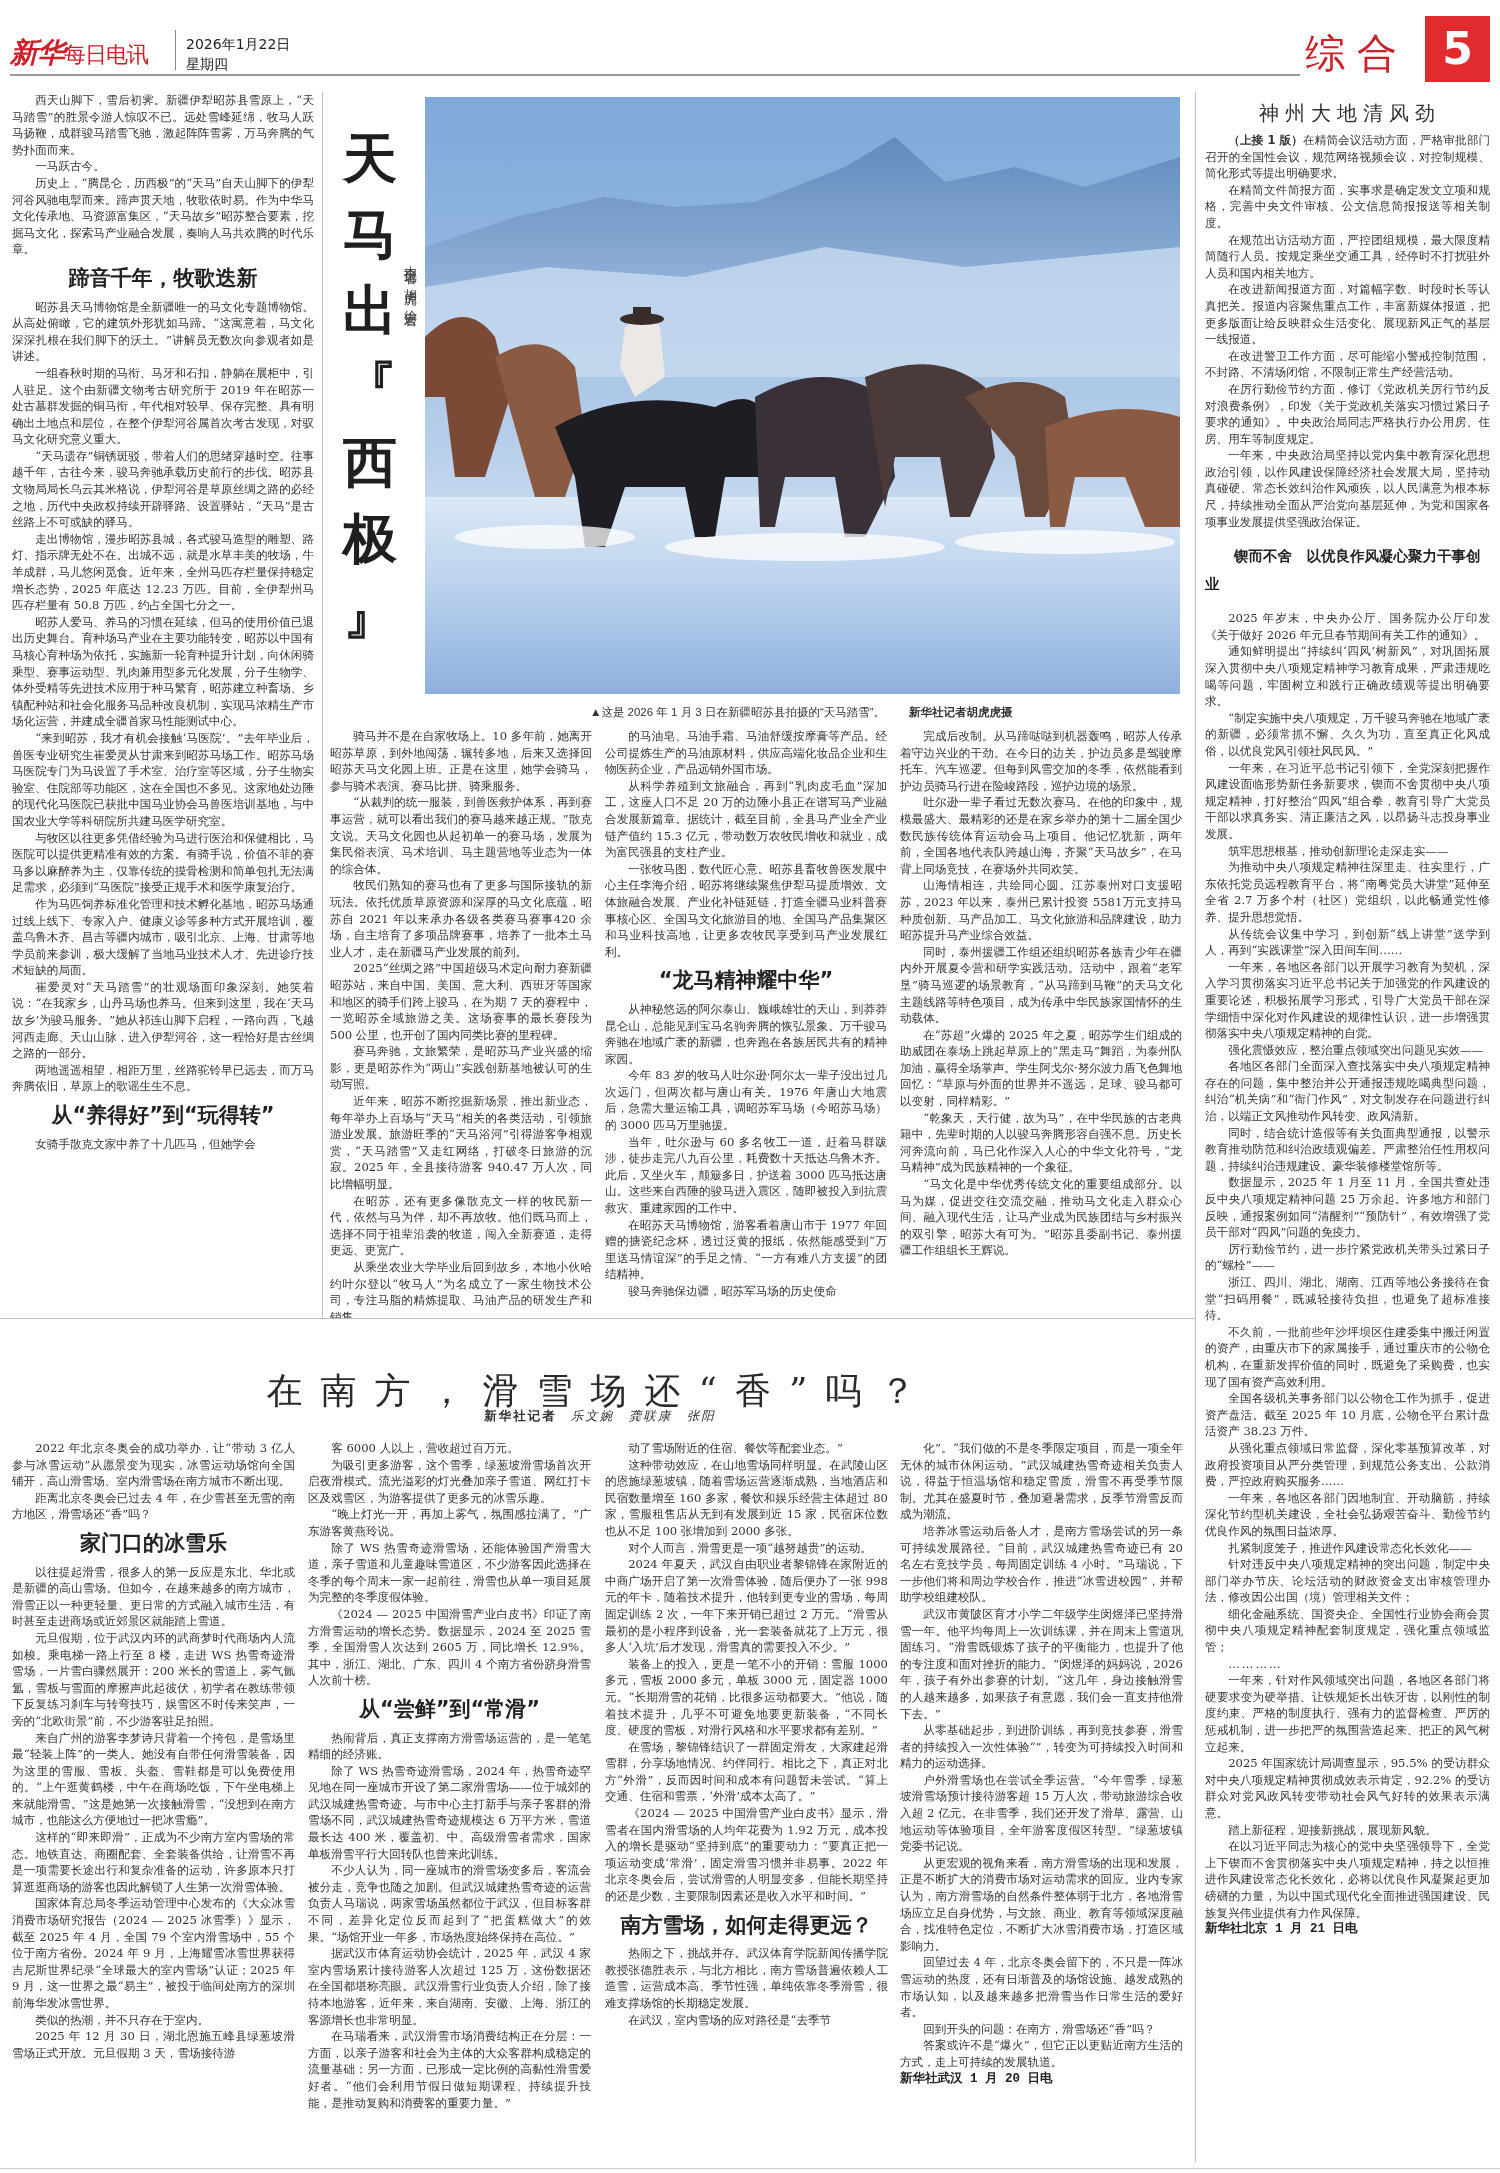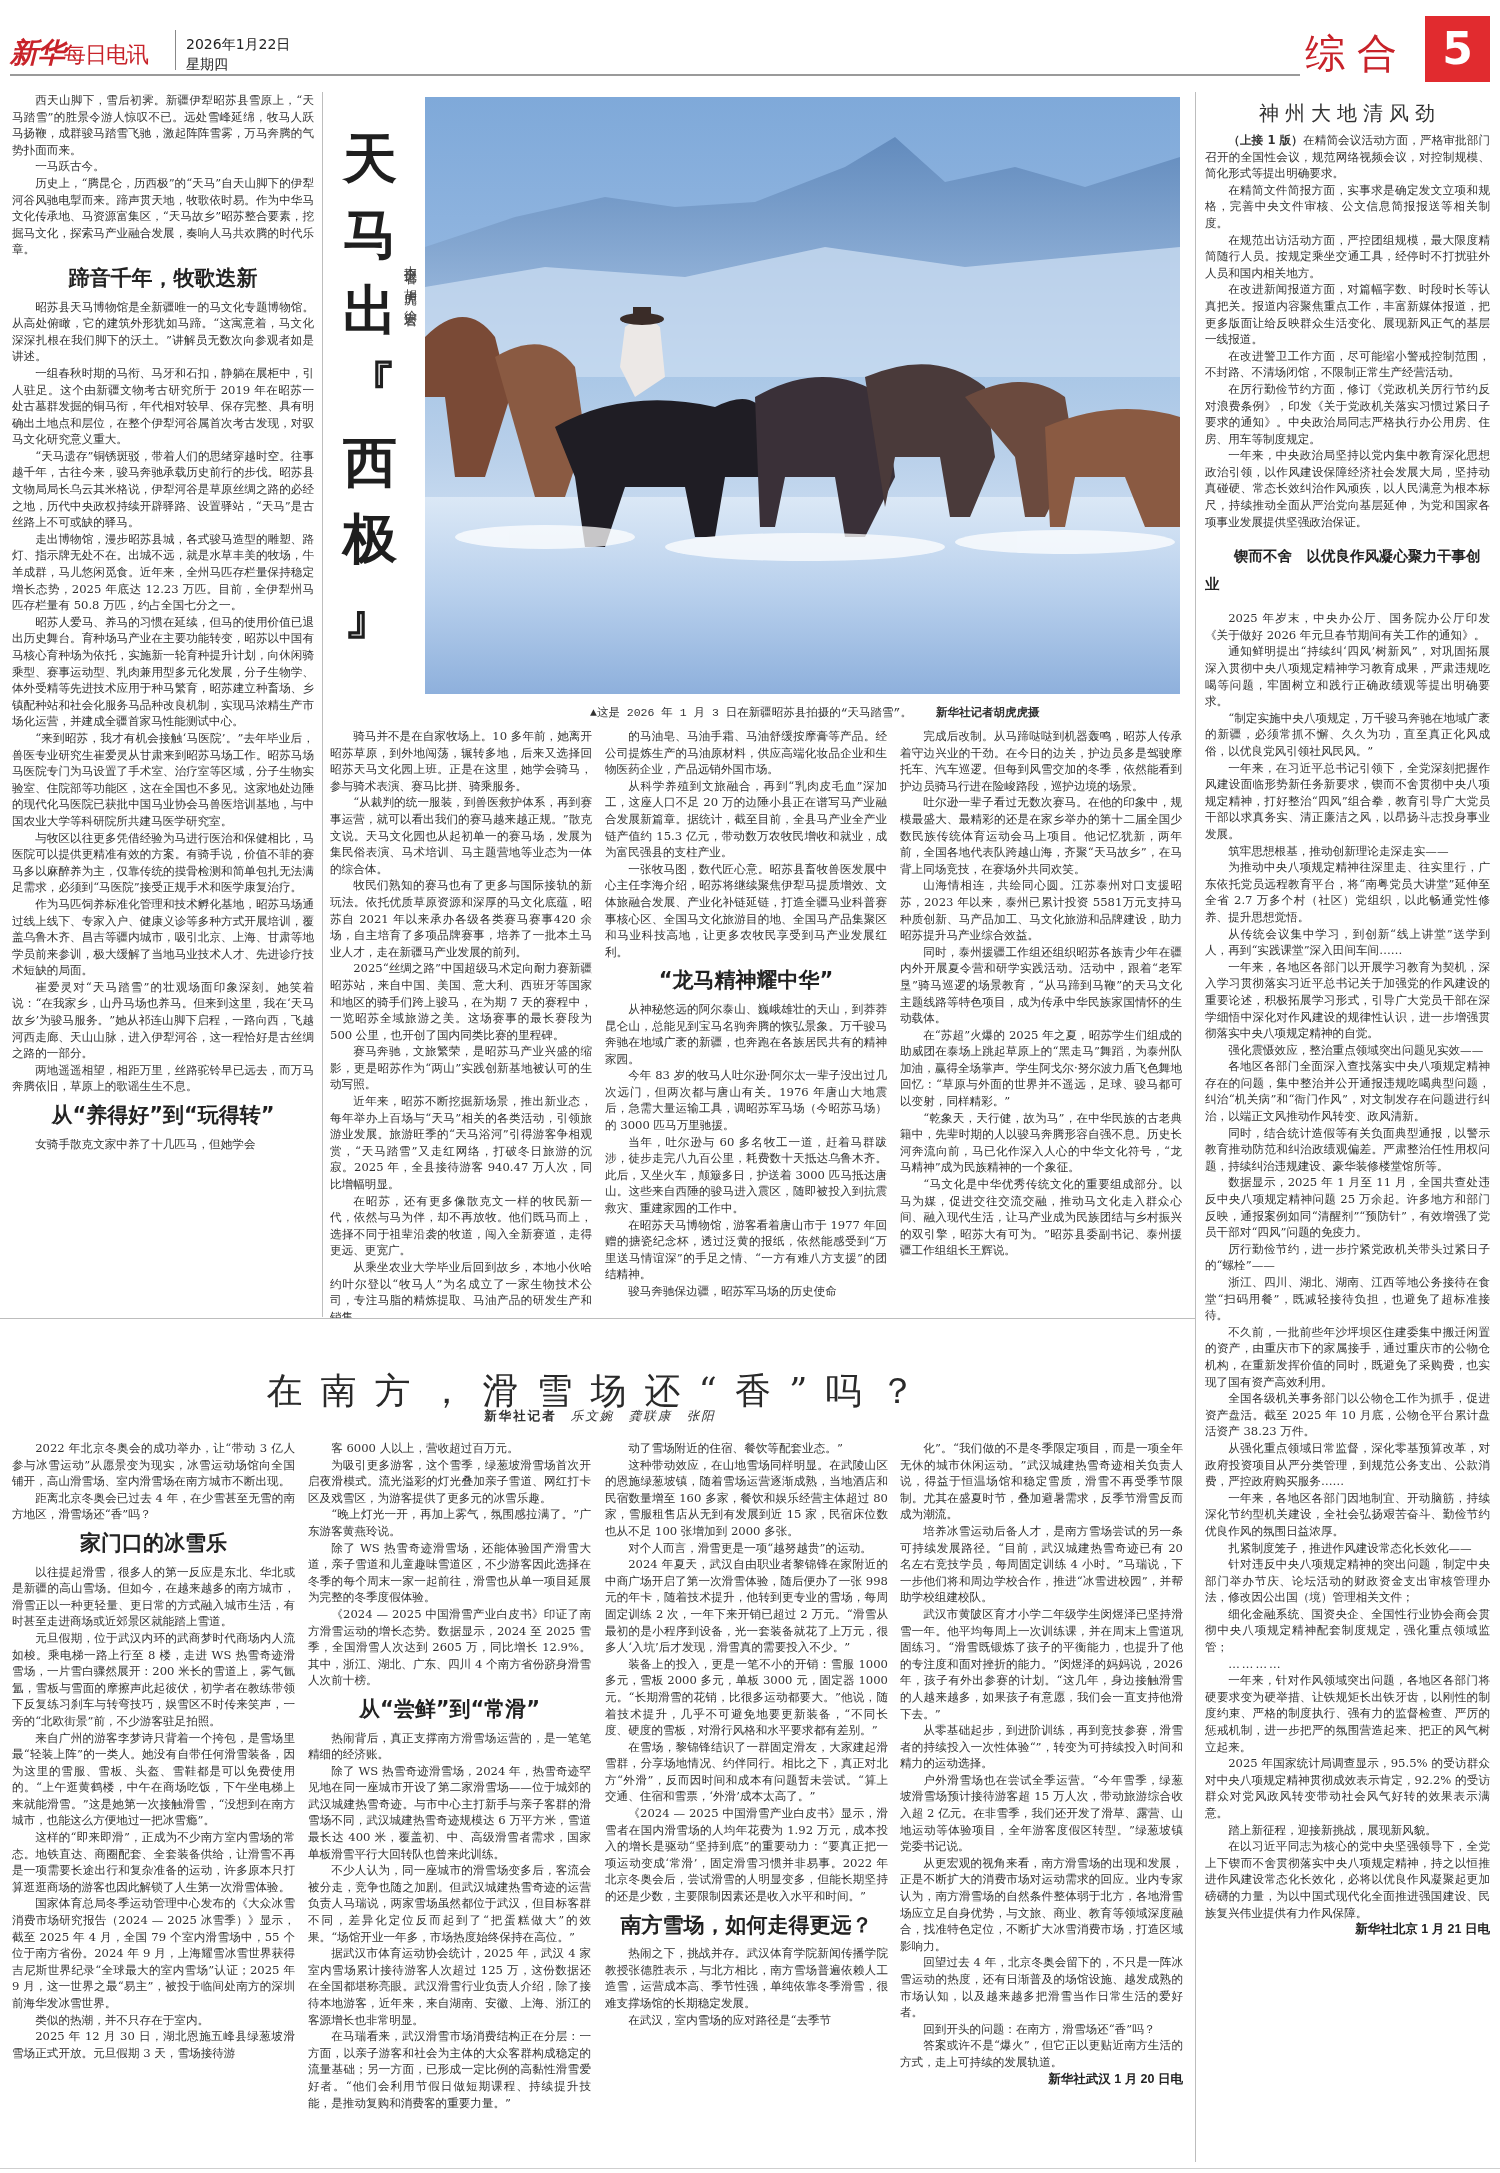--- a/index.html
+++ b/index.html
@@ -13,33 +13,33 @@
   .mast-divider-v { position: absolute; left: 175px; top: 30px; width: 1px; height: 40px; background: #888; }
   .mast-date { position: absolute; left: 186px; top: 34px; font-family: "DejaVu Sans", sans-serif; font-size: 14px; color: #222; line-height: 20px; }
   .mast-rule { position: absolute; left: 10px; top: 74px; width: 1290px; height: 2px; background: #9a9a9a; }
   .section-name { position: absolute; left: 1305px; top: 26px; font-size: 40px; color: #c8232a; letter-spacing: 12px; font-family: "DejaVu Serif", serif; }
   .page-num { position: absolute; left: 1425px; top: 16px; width: 65px; height: 66px; background: #e12b2f; color: #fff; font-family: "DejaVu Sans", sans-serif; font-weight: bold; font-size: 44px; text-align: center; line-height: 66px; }
 
   
   .col { position: absolute; font-size: 11.6px; line-height: 16.6px; color: #333; text-align: justify; overflow: hidden; }
   .col p { text-indent: 2em; }
   .col h3 { font-family: "DejaVu Sans", sans-serif; font-weight: bold; font-size: 21px; text-align: center; color: #222; margin: 12px 0 12px; text-indent: 0; }
-  .col .byline-end { text-align: right; font-family: Liberation Sans, sans-serif; font-weight: bold; font-size: 12.5px; color: #222; text-indent: 0; }
+  .col .byline-end { font-family: Liberation Mono, monospace; font-weight: bold; font-size: 12.5px; color: #222; text-indent: 0; }
   .col .dots { text-indent: 2em; letter-spacing: 2px; }
 
   .vline { position: absolute; width: 1px; background: #bdbdbd; }
   .hline { position: absolute; height: 1px; background: #bdbdbd; }
 
   
   .big-title-v { position: absolute; left: 340px; top: 120px; width: 60px; font-family: "DejaVu Serif", serif; font-weight: bold; font-size: 54px; line-height: 76px; color: #1f1f1f; text-align: center; }
   .reporter-v { position: absolute; left: 395px; top: 255px; width: 24px; font-size: 13px; line-height: 17px; color: #444; text-align: center; writing-mode: vertical-rl; letter-spacing: 2px; }
 
   .photo { position: absolute; left: 425px; top: 97px; width: 755px; height: 597px; overflow: hidden; background: linear-gradient(180deg, #7fa9d9 0%, #8fb4df 25%, #a8c6e6 45%, #b9d0ea 60%, #cfe0f3 75%, #e6eff9 90%, #f4f8fd 100%); }
   .photo svg { position: absolute; left: 0; top: 0; }
-  .caption { position: absolute; left: 590px; top: 705px; font-size: 11.5px; color: #333; font-family: Liberation Mono, monospace; }
+  .caption { position: absolute; left: 590px; top: 705px; font-size: 11.5px; color: #333; font-family: Liberation Sans, sans-serif; }
   .caption .credit { font-weight: bold; margin-left: 24px; }
 
   
   .rc-title { position: absolute; left: 1210px; top: 100px; width: 280px; font-family: "DejaVu Sans", sans-serif; font-size: 20px; letter-spacing: 6px; text-align: center; color: #333; }
   .rc-sub { font-family: "DejaVu Sans", sans-serif; font-weight: bold; font-size: 14.5px; color: #222; margin: 12px 0; line-height: 28px; text-indent: 2em; text-align: left; }
 
   
   .ski-title { position: absolute; left: 0; top: 1325px; width: 1200px; text-align: center; font-family: "DejaVu Serif", serif; font-weight: normal; font-size: 36px; letter-spacing: 18px; color: #2a2a2a; margin-top: 42px; }
   .ski-byline { position: absolute; left: 0; top: 1408px; width: 1200px; text-align: center; font-size: 12.5px; color: #333; letter-spacing: 2px; }
   .ski-byline span { margin-left: 14px; font-style: italic; }

